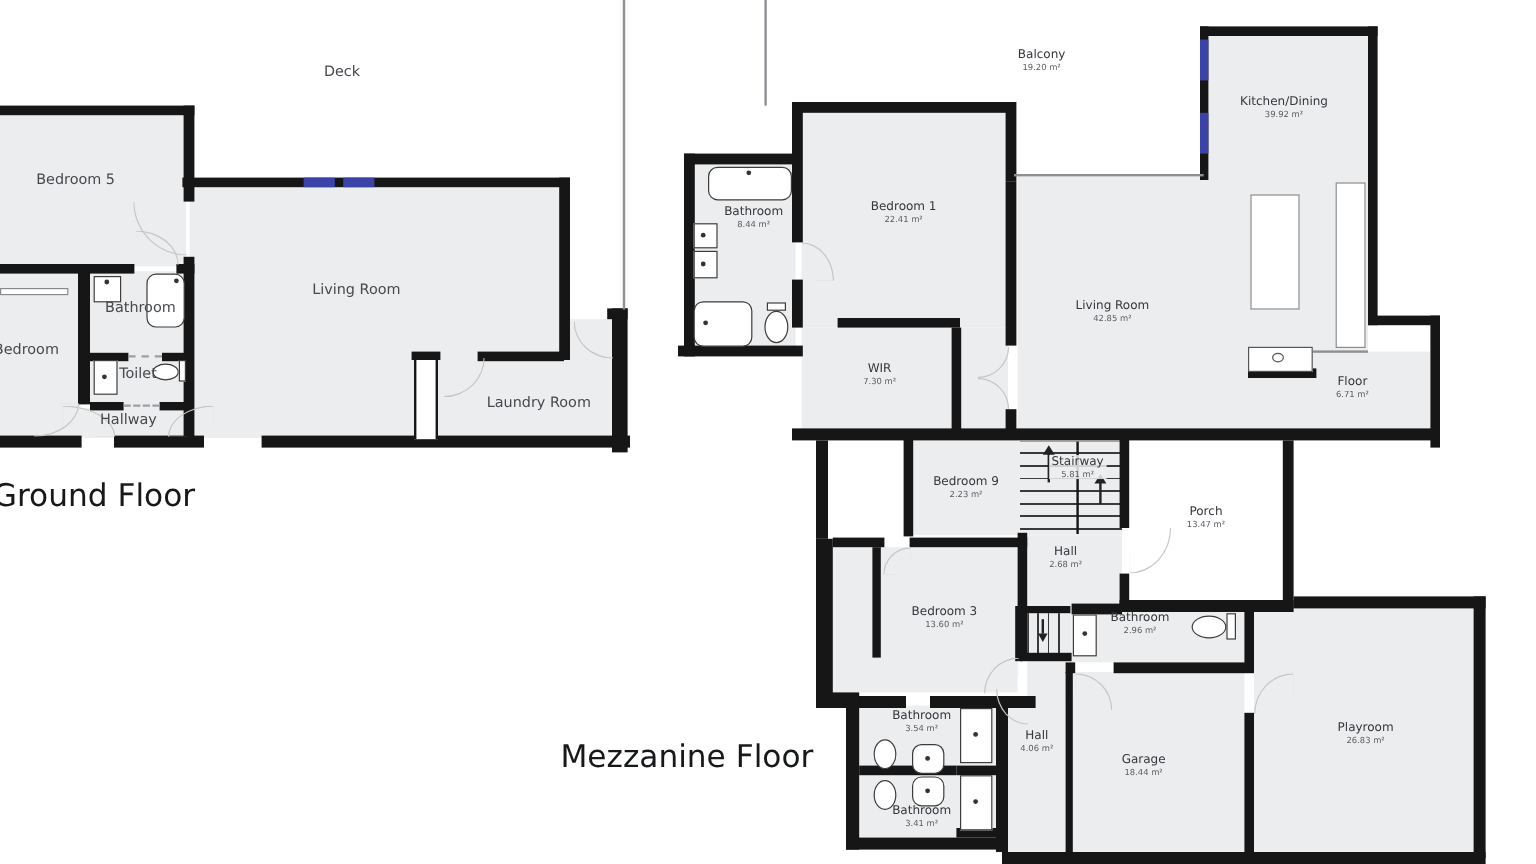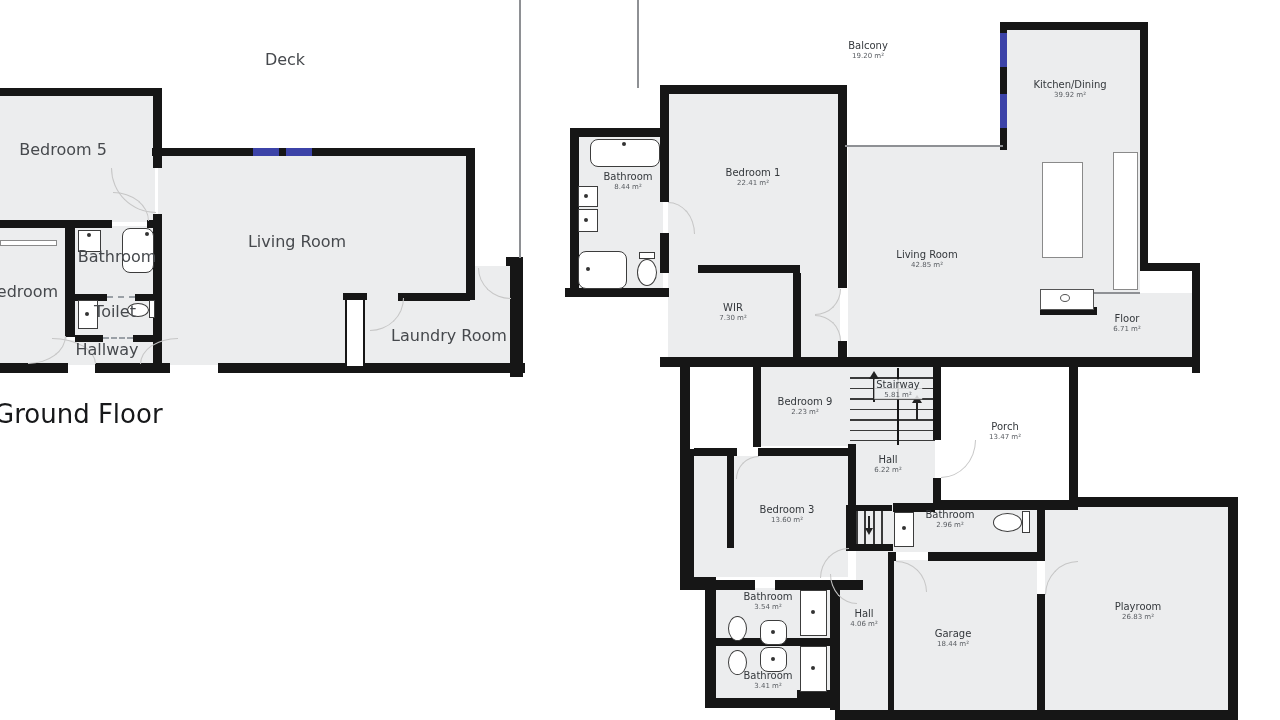--- a/index.html
+++ b/index.html
@@ -21,21 +21,21 @@
   .dash{position:absolute;border-top:2px dashed #9aa0a6;}
   .pillar{position:absolute;background:#fff;border-left:2.5px solid #161616;border-right:2.5px solid #161616;box-sizing:border-box;}
   .stairs-h{position:absolute;background:repeating-linear-gradient(180deg,transparent 0 9px,#3a3a3a 9px 10.5px);}
   .stairs-v{position:absolute;background:repeating-linear-gradient(90deg,#3a3a3a 0 1.5px,transparent 1.5px 8.5px);}
   .stem{position:absolute;width:2px;background:#222;}
   .tri-u{position:absolute;width:0;height:0;border-left:5px solid transparent;border-right:5px solid transparent;border-bottom:8px solid #222;}
   .tri-d{position:absolute;width:0;height:0;border-left:4px solid transparent;border-right:4px solid transparent;border-top:7px solid #222;}
   .lbl{position:absolute;transform:translate(-50%,-50%);text-align:center;color:#34383c;white-space:nowrap;line-height:1.15;}
   .lbl .nm{font-size:10px;}
   .lbl .ar{font-size:7px;color:#585c61;}
-  .lbl.g .nm{font-size:16px;color:#46494d;}
+  .lbl.g .nm{font-size:12px;color:#46494d;}
   .lbl.bg{background:rgba(236,237,238,.85);padding:0 2px;}
   .title{position:absolute;font-size:26px;color:#17181a;}
 </style>
 </head>
 <body>
 
 <div id="plan">
 
   <i class="r" style="left:0px;top:94px;width:155px;height:128px"></i>
   <i class="r" style="left:158px;top:154px;width:310px;height:211px"></i>
@@ -271,21 +271,21 @@
   <div class="lbl" style="left:805px;top:406px">
       <div class="nm">Bedroom 9</div>
       <div class="ar">2.23 m²</div>
     </div>
   <div class="lbl bg" style="left:898px;top:389px">
       <div class="nm">Stairway</div>
       <div class="ar">5.81 m²</div>
     </div>
   <div class="lbl" style="left:888px;top:464px">
       <div class="nm">Hall</div>
-      <div class="ar">6.22 m²</div>
+      <div class="ar">2.68 m²</div>
     </div>
   <div class="lbl" style="left:1005px;top:431px">
       <div class="nm">Porch</div>
       <div class="ar">13.47 m²</div>
     </div>
   <div class="lbl" style="left:787px;top:514px">
       <div class="nm">Bedroom 3</div>
       <div class="ar">13.60 m²</div>
     </div>
   <div class="lbl" style="left:950px;top:519px">
@@ -307,14 +307,15 @@
   <div class="lbl" style="left:953px;top:638px">
       <div class="nm">Garage</div>
       <div class="ar">18.44 m²</div>
     </div>
   <div class="lbl" style="left:1138px;top:611px">
       <div class="nm">Playroom</div>
       <div class="ar">26.83 m²</div>
     </div>
 
   <div class="title" style="left:-6px;top:399px">Ground Floor</div>
+  <div class="title" style="left:467px;top:616px">Mezzanine Floor</div>
 
 </div>
 
 </body></html>

